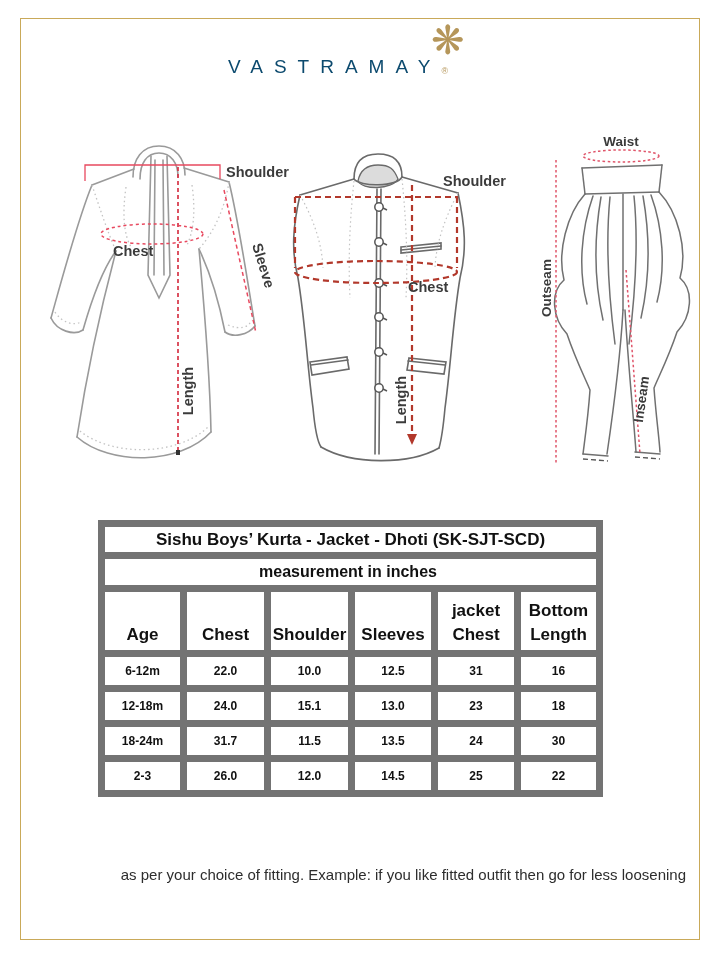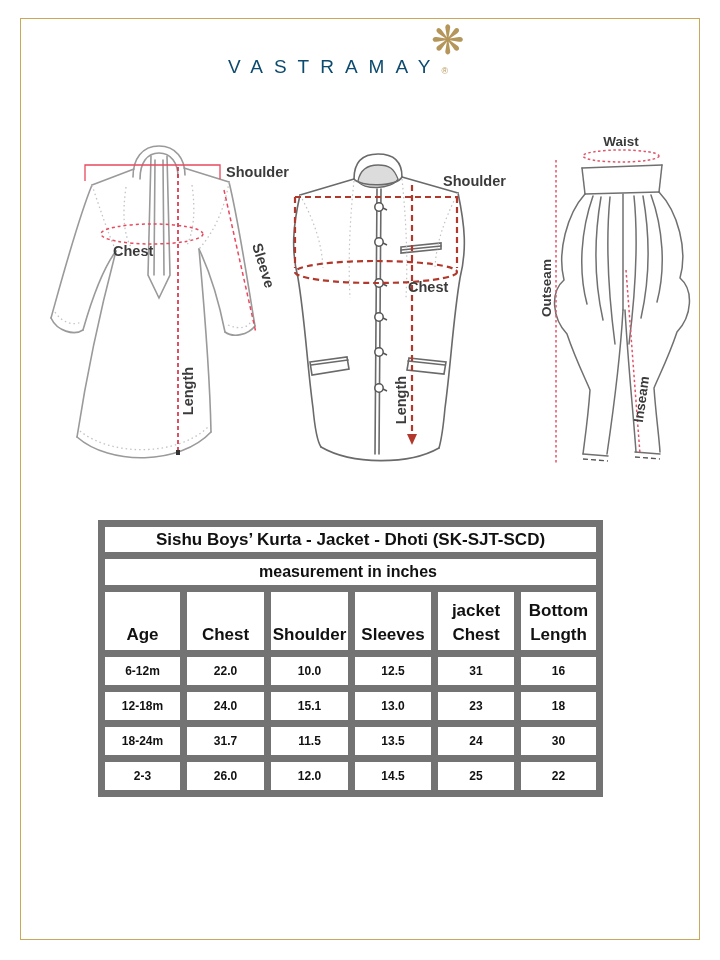--- a/index.html
+++ b/index.html
@@ -251,13 +251,14 @@
     <td>26.0</td>
     <td>12.0</td>
     <td>14.5</td>
     <td>25</td>
     <td>22</td>
   </tr>
 </tbody>
   </table>
 
 <div class="note">
+  <div>as per your choice of fitting. Example: if you like fitted outfit then go for less loosening</div>
 </div>
 
 </body></html>

